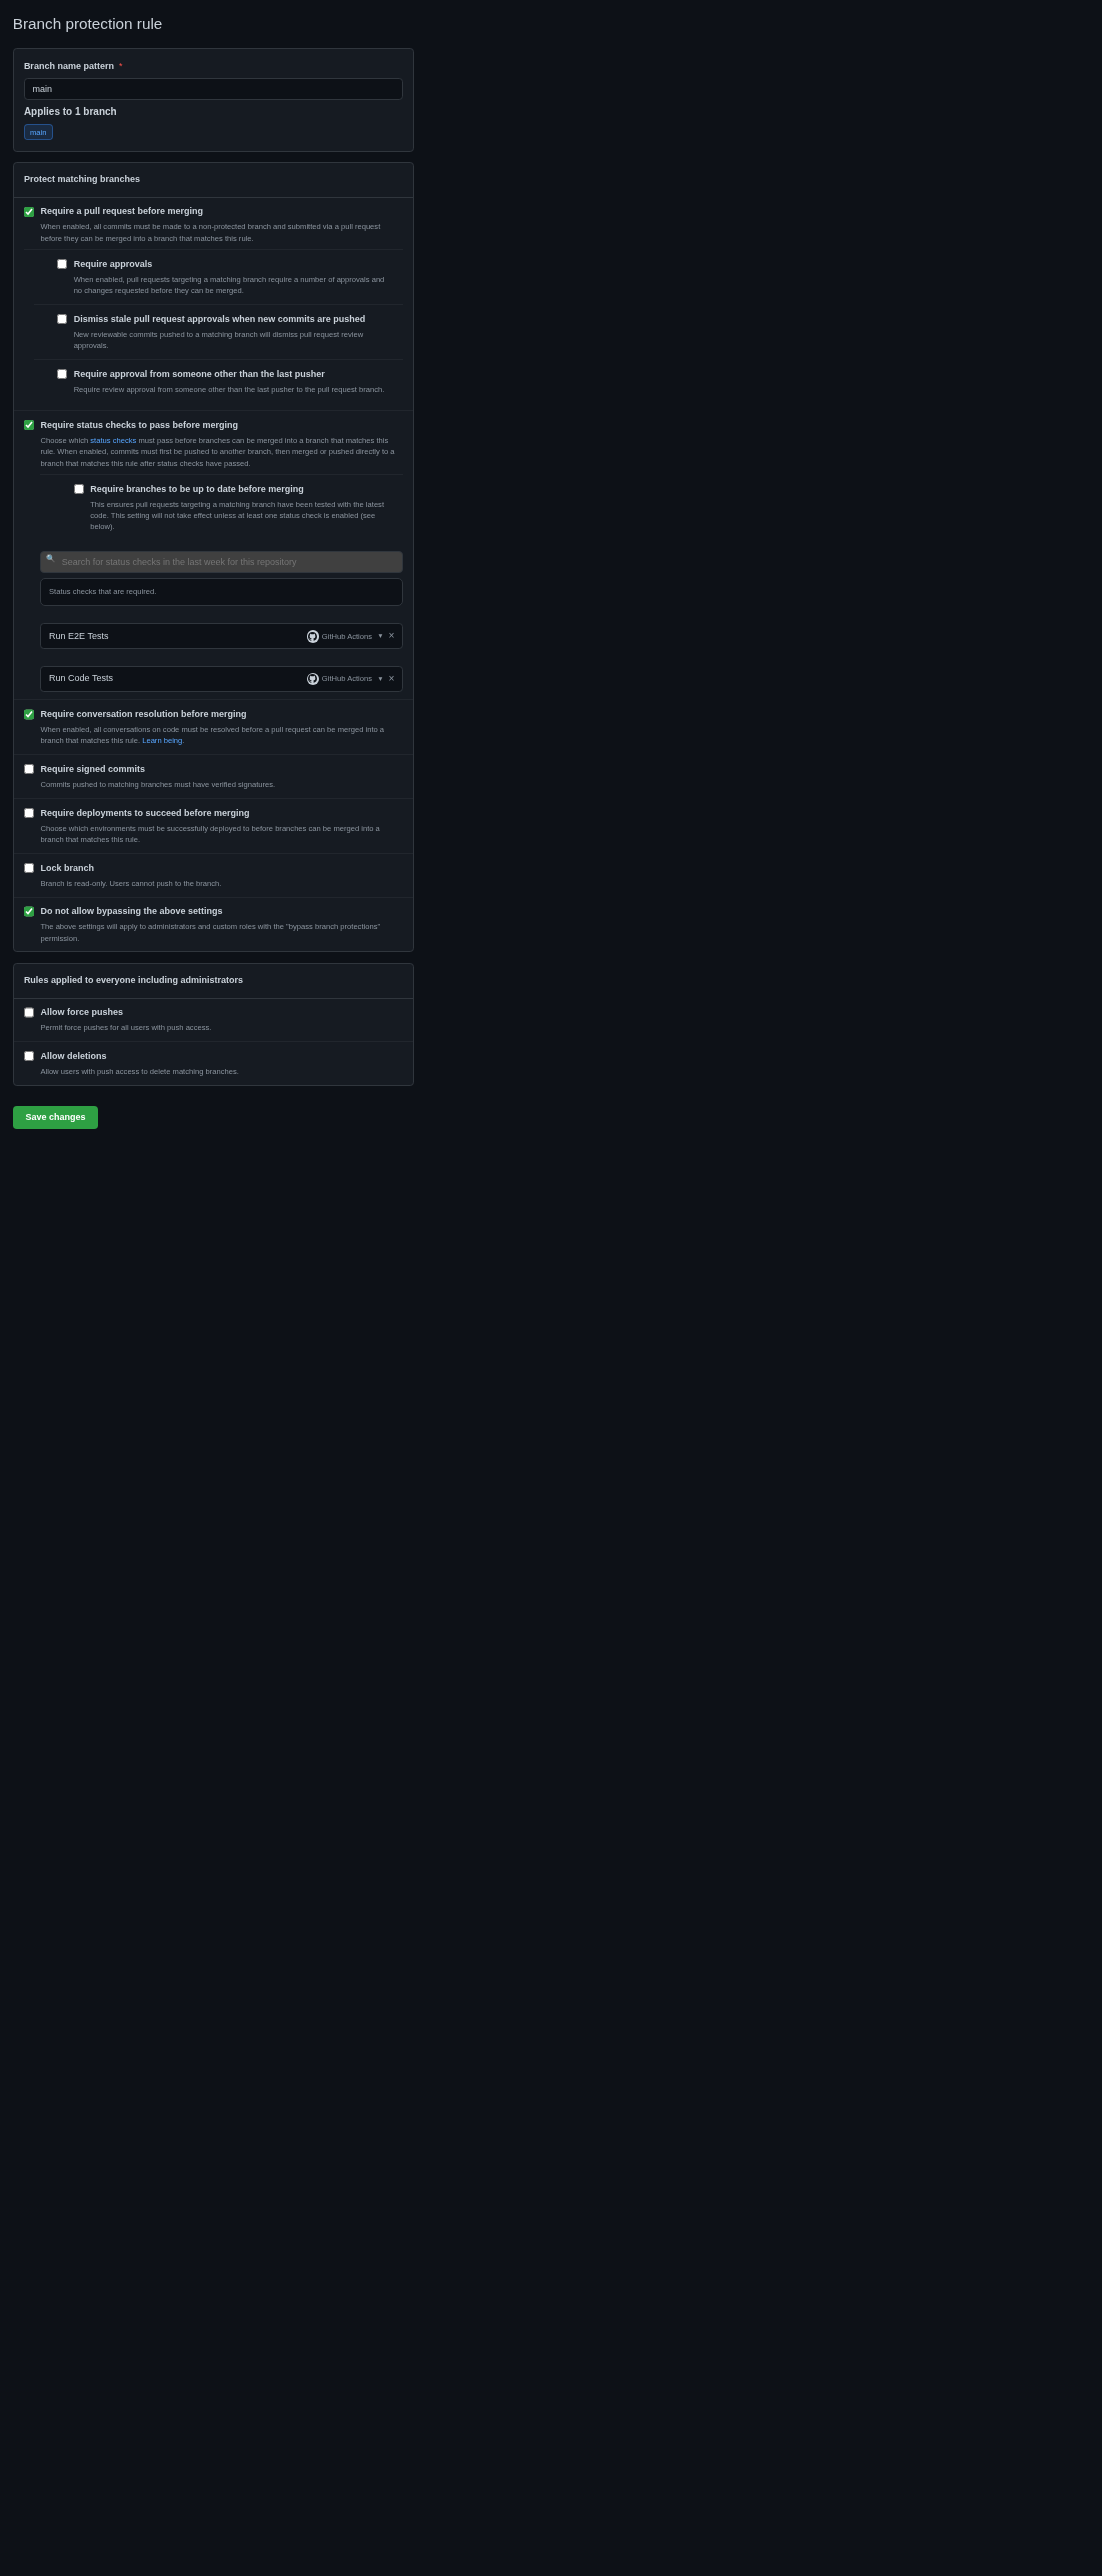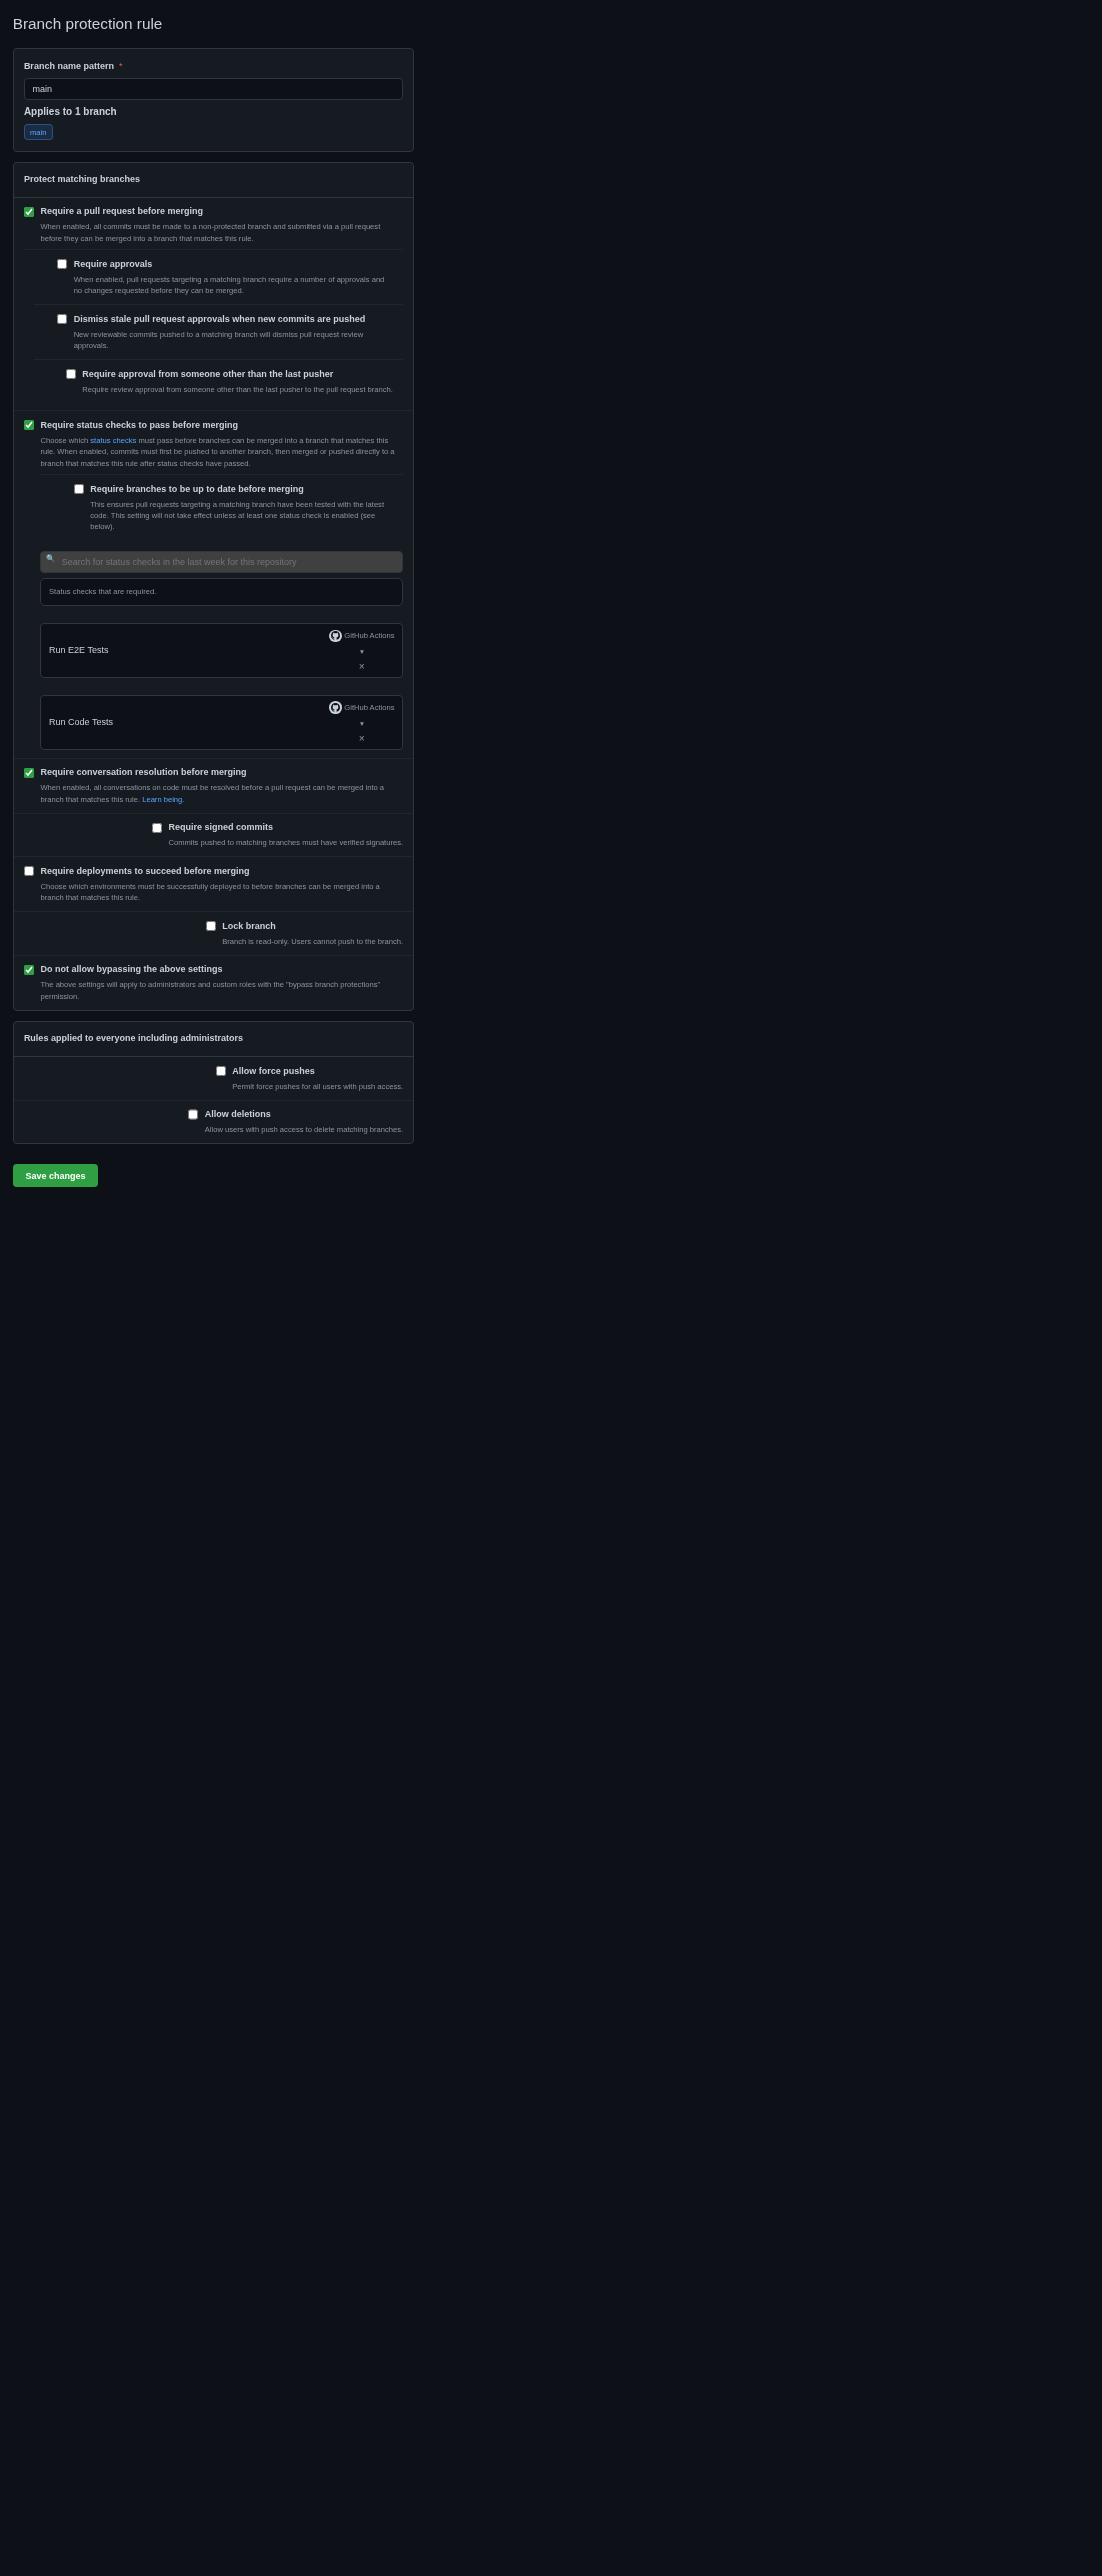--- a/index.html
+++ b/index.html
@@ -76,21 +76,20 @@
       padding: 7.6px 10.2px 7.6px 23px;
       border-bottom: 0.6px solid #21262d;
     }
     .rule-item-inner:last-child {
       border-bottom: none;
     }
     .checkbox-row {
       display: flex;
       align-items: flex-start;
       gap: 6.4px;
-      justify-content: flex-end;
     }
     .checkbox-row input[type="checkbox"] {
       margin-top: 1.3px;
       width: 10.2px;
       height: 10.2px;
       flex-shrink: 0;
       accent-color: #2ea043;
       cursor: pointer;
       background-color: #0d1117;
       border: 0.6px solid #30363d;
@@ -159,21 +158,20 @@
     }
     .status-check-name {
       font-size: 9px;
       color: #c9d1d9;
       font-weight: 500;
     }
     .status-check-right {
       display: flex;
       align-items: center;
       gap: 5.1px;
-      flex-direction: column;
     }
     .github-actions-badge {
       display: flex;
       align-items: center;
       gap: 2.5px;
       font-size: 7.6px;
       color: #8b949e;
     }
     .github-icon {
       width: 12.7px;

